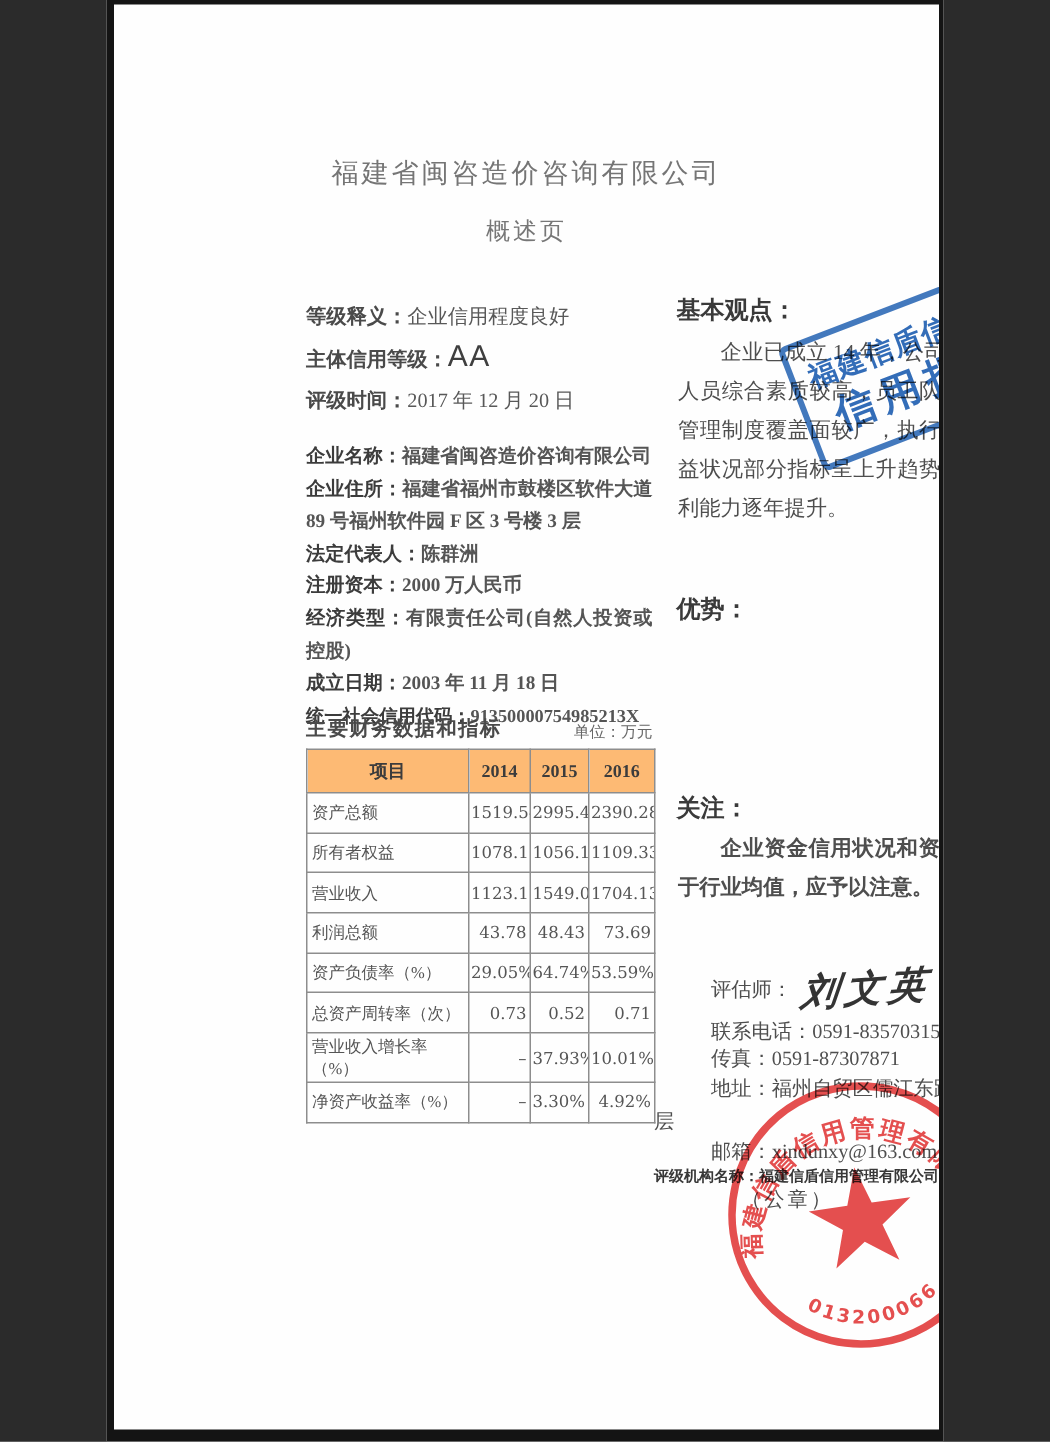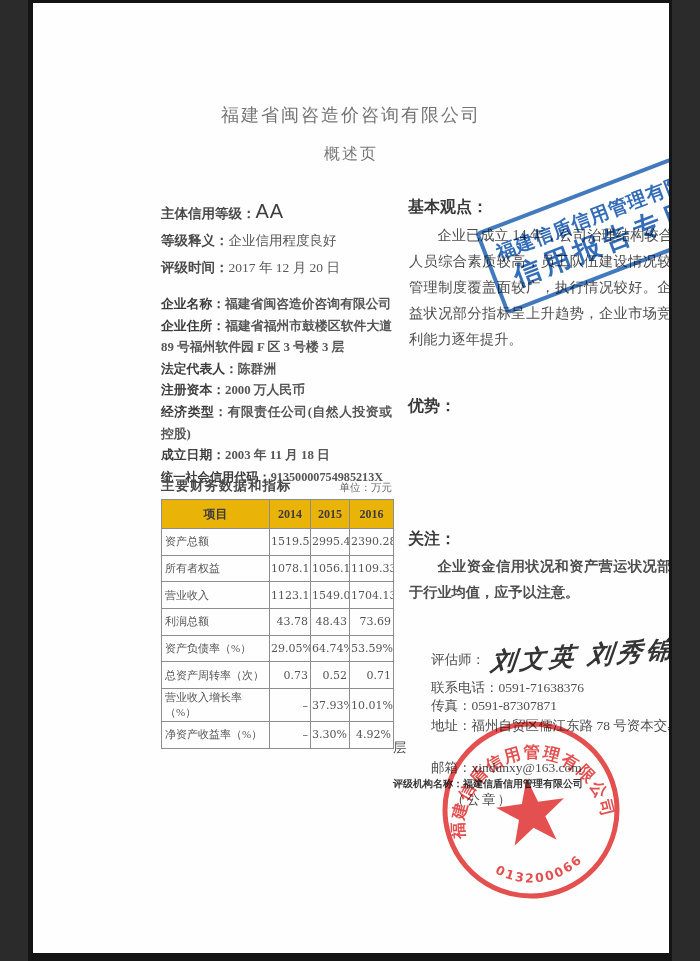--- a/index.html
+++ b/index.html
@@ -1,17 +1,17 @@
 <!DOCTYPE html>
 <html><head>
 <meta charset="utf-8">
 <style>
   html,body{margin:0;padding:0;background:#2b2b2b;}
   .scan{
-    position:relative; width:644px; height:961px; margin:0 auto;
+    position:relative; width:558px; height:961px; margin:0 auto;
     background:#fefefe; overflow:hidden;
     box-sizing:border-box;
     border-left:5px solid #141414; border-top:3px solid #141414;
     border-right:3px solid #141414; border-bottom:8px solid #141414;
     font-family:"Liberation Serif","DejaVu Serif",serif;
     color:#4c4c4c;
   }
   .abs{position:absolute;}
   
   .doc-title{left:0; top:100px; width:100%; text-align:center;
@@ -29,21 +29,21 @@
   .company p{margin:0;}
   .company b{color:#3c3c3c;}
   .company .code{font-size:12.2px; white-space:nowrap;}
   .fin-head{left:128px; top:474px; width:231px; display:flex;
     justify-content:space-between; align-items:flex-end;}
   .fin-title{font-size:13.5px; font-weight:700; color:#4a4a4a; letter-spacing:1px;font-family:Liberation Mono, monospace;}
   .fin-unit{font-size:10.5px; color:#666;}
   table.fin{left:128px; top:496px; border-collapse:collapse; table-layout:fixed;
     width:232px; position:absolute; background:transparent;}
   table.fin th, table.fin td{border:1px solid #8d8d8d; overflow:hidden;}
-  table.fin th{background:#eab308; height:26px; font-size:12px; color:#3c3c3c;
+  table.fin th{background:#fdba74; height:26px; font-size:12px; color:#3c3c3c;
     font-weight:700;}
   table.fin td{height:23.7px; font-size:11px; color:#555;}
   td.lbl{text-align:left; padding-left:3px; width:106px;}
   td.num{text-align:right; padding-right:2px; font-size:10.5px;
     font-family:"DejaVu Serif",serif;}
   col.c1{width:108px;} col.c2{width:41px;} col.c3{width:39px;} col.c4{width:44px;}
   
   .sec-title{left:375px; width:320px; font-size:16px; font-weight:700; color:#3a3a3a;}
   .sec-text{left:376px; width:321px; font-size:14.2px; line-height:26px;
     color:#4e4e4e; text-indent:2em; text-align:justify; margin:0;}
@@ -73,22 +73,22 @@
 </style>
 </head>
 <body>
 
 <div class="scan">
 
   <div class="abs doc-title">福建省闽咨造价咨询有限公司</div>
   <div class="abs doc-subtitle">概述页</div>
 
   <div class="abs rating">
+    <p><b>等级释义：</b><span>企业信用程度良好</span></p>
     <p><b>主体信用等级：</b><span class="grade-val">AA</span></p>
-    <p><b>等级释义：</b><span>企业信用程度良好</span></p>
     <p><b>评级时间：</b><span>2017 年 12 月 20 日</span></p>
   </div>
 
   <div class="abs company">
     <p><b>企业名称：</b><span>福建省闽咨造价咨询有限公司</span></p>
     <p><b>企业住所：</b><span>福建省福州市鼓楼区软件大道 89 号福州软件园 F 区 3 号楼 3 层</span></p>
     <p><b>法定代表人：</b><span>陈群洲</span></p>
     <p><b>注册资本：</b><span>2000 万人民币</span></p>
     <p><b>经济类型：</b><span>有限责任公司(自然人投资或控股)</span></p>
     <p><b>成立日期：</b><span>2003 年 11 月 18 日</span></p>
@@ -169,21 +169,21 @@
   <div class="abs sec-title" style="top:194px;">基本观点：</div>
   <p class="abs sec-text" style="top:219px;">企业已成立 14 年，公司治理结构较合理，高管人员综合素质较高，员工队伍建设情况较好，企业管理制度覆盖面较广，执行情况较好。企业财务效益状况部分指标呈上升趋势，企业市场竞争力与盈利能力逐年提升。</p>
 
   <div class="abs sec-title" style="top:393px;">优势：</div>
 
   <div class="abs sec-title" style="top:526px;">关注：</div>
   <p class="abs sec-text" style="top:550px;font-weight:bold;">企业资金信用状况和资产营运状况部分指标低于行业均值，应予以注意。</p>
 
   <div class="abs contact">
     <p class="ind assessor-line"><span>评估师：</span><span class="signature">刘文英 刘秀锦</span></p>
-    <p class="ind phone-line"><span>联系电话：</span><span>0591-71638376</span></p>
+    <p class="ind phone-line"><span>联系电话：</span><span>0591-83570315</span></p>
     <p class="ind gapA"><span>传真：</span><span>0591-87307871</span></p>
     <p class="addr"><span>地址：</span><span>福州自贸区儒江东路 78 号资本交易中心 20 层</span></p>
     <p class="ind email-line"><span>邮箱：</span><span>xindunxy@163.com</span></p>
     <p class="agency-line"><span>评级机构名称：</span><span>福建信盾信用管理有限公司</span></p>
     <p class="seal-note">（公章）</p>
   </div>
 
   <div class="abs blue-stamp">
     <div class="l1">福建信盾信用管理有限公司</div>
     <div class="l2">信用报告专用章</div>

